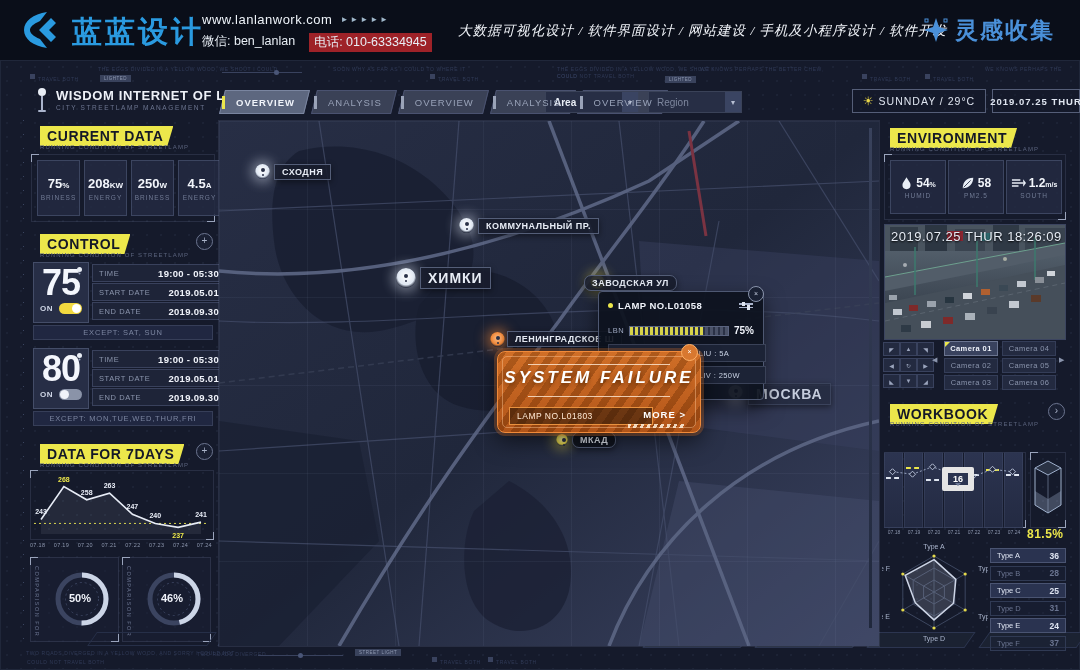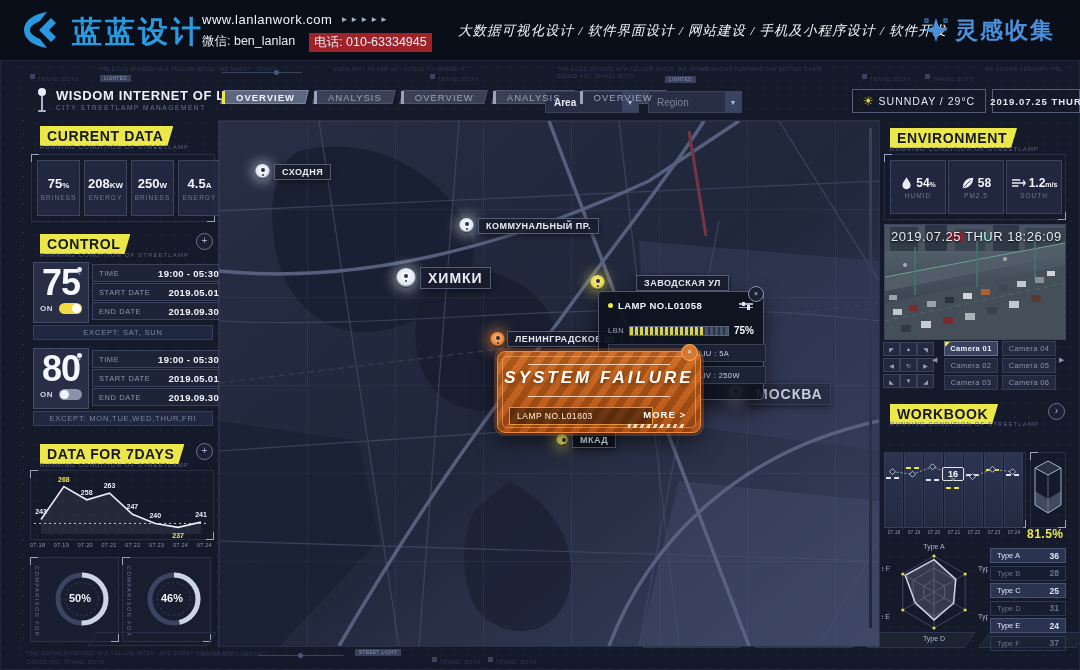--- a/index.html
+++ b/index.html
@@ -19,21 +19,21 @@
     background-image:radial-gradient(rgba(120,135,170,0.08) 1px,transparent 1px);background-size:14px 14px;
     box-shadow:inset 0 0 0 1px #20273a;}
   .micro{font-size:5px;color:#303a57;letter-spacing:.6px;line-height:7px;}
   .cb{display:inline-block;width:5px;height:5px;background:#39425e;margin-right:3px;vertical-align:middle;}
   .mbadge{display:inline-block;background:#39425c;color:#8f99b2;font-size:4.5px;padding:1px 4px;letter-spacing:.5px;}
   .mslider{position:absolute;height:1px;background:#39425e;}
   .mslider i{position:absolute;top:-2px;width:5px;height:5px;border-radius:50%;background:#4a5678;}
   
   .h-title{font-size:13px;font-weight:bold;color:#eef1f8;letter-spacing:.6px;}
   .h-sub{font-size:6.5px;color:#6c7590;letter-spacing:1.6px;}
-  .tab{position:relative;height:14px;margin-right:7px;display:flex;align-items:center;}
+  .tab{position:relative;height:24px;margin-right:7px;display:flex;align-items:center;}
   .tab .bg{position:absolute;inset:0;background:#3a4156;transform:skewX(-14deg);border:1px solid #4a5270;}
   .tab.active .bg{background:#5d677f;border-color:#7a85a0;}
   .tab .mk{width:3px;height:13px;background:#9aa3b8;margin-right:5px;position:relative;z-index:1;}
   .tab.active .mk{background:#ece74b;}
   .tab .lb{position:relative;z-index:1;font-size:9.5px;color:#98a2b8;letter-spacing:1px;padding:0 12px 0 6px;}
   .tab.active .lb{color:#f0f3fa;font-weight:bold;}
   .select{position:absolute;height:20px;background:#272e45;border:1px solid #3a4258;display:flex;align-items:center;}
   .select .txt{flex:1;padding-left:8px;font-size:10px;font-weight:bold;color:#e8edf5;}
   .select.dim .txt{color:#7e879e;font-weight:normal;}
   .select .car{width:16px;height:100%;background:#3a4462;color:#b8c0d4;font-size:8px;display:flex;align-items:center;justify-content:center;}
@@ -75,21 +75,21 @@
   .map{position:absolute;left:218px;top:120px;width:660px;height:525px;overflow:hidden;}
   .map .gridplus{position:absolute;inset:0;background-image:linear-gradient(rgba(150,165,200,.07) 1px,transparent 1px),linear-gradient(90deg,rgba(150,165,200,.07) 1px,transparent 1px);background-size:88px 88px;}
   .pin{position:absolute;width:15px;height:15px;border-radius:50%;background:radial-gradient(circle at 50% 42%,#ffffff 0%,#dfe7f2 55%,rgba(223,231,242,0) 75%);box-shadow:0 0 12px 4px rgba(235,242,255,.4);}
   .pin::after{content:"";position:absolute;left:5.5px;top:4px;width:4px;height:4px;border-radius:50%;background:#2a3147;box-shadow:0 5px 0 -1px #2a3147;}
   .pin.yellow{background:radial-gradient(circle at 50% 42%,#fdf6a0 0%,#e8d84a 55%,rgba(232,216,74,0) 75%);box-shadow:0 0 12px 4px rgba(232,216,74,.45);}
   .pin.orange{background:radial-gradient(circle at 50% 42%,#ffc08a 0%,#ef8636 55%,rgba(239,134,54,0) 75%);box-shadow:0 0 12px 4px rgba(239,134,54,.5);}
   .pin.big{width:20px;height:20px;} .pin.big::after{left:8px;top:6px;}
   .maplabel{position:absolute;background:rgba(24,29,44,.88);border:1px solid #545e78;color:#e8edf6;font-weight:bold;font-size:9px;letter-spacing:.5px;padding:2px 7px;box-shadow:0 2px 6px rgba(0,0,0,.45);white-space:nowrap;}
   .maplabel.lg{font-size:14px;letter-spacing:1px;}
   .maplabel.ghost{background:rgba(28,34,50,.5);border-color:rgba(90,100,130,.4);color:#c6cddd;}
-  .maplabel.dark{background:rgba(14,18,28,.92);}
+  .maplabel.dark{background:rgba(14,18,28,.92);border-radius:7px;}
   
   .lpopup{position:absolute;left:598px;top:291px;width:164px;height:107px;background:rgba(13,18,30,.93);border:1px solid #4e5872;border-radius:4px;box-shadow:0 8px 20px rgba(0,0,0,.55);}
   .lpopup .hd{position:absolute;left:9px;top:8px;display:flex;align-items:center;gap:5px;}
   .lpopup .dot{width:5px;height:5px;border-radius:50%;background:#ece74b;}
   .lpopup .ttl{font-size:9.5px;font-weight:bold;color:#f0f3fa;letter-spacing:.4px;}
   .sliders{position:absolute;right:10px;top:9px;width:14px;}
   .sliders i{display:block;height:1.5px;background:#aab4cc;margin:2px 0;position:relative;}
   .sliders i::after{content:"";position:absolute;top:-1.5px;width:3px;height:4.5px;background:#dfe5f0;}
   .sliders i:nth-child(1)::after{left:3px;} .sliders i:nth-child(2)::after{left:8px;}
   .closebtn{position:absolute;width:14px;height:14px;border-radius:50%;background:#1a2134;border:1px solid #8a94ac;color:#c6cfe2;font-size:7px;line-height:13px;text-align:center;}
@@ -122,21 +122,21 @@
   .cam{height:13px;background:#232a40;border:1px solid #343d58;color:#8a94ac;font-size:7.5px;display:flex;align-items:center;justify-content:center;letter-spacing:.4px;position:relative;margin-bottom:2px;}
   .cam.sel{background:#39425e;border-color:#6a7490;color:#eef2fa;font-weight:bold;}
   .cam.sel::before{content:"";position:absolute;left:0;top:0;border-top:5px solid #ece74b;border-right:5px solid transparent;}
   .camarr{position:absolute;font-size:7px;color:#8a94ac;}
   
   .stat-l{font-size:8.5px;color:#aeb8cf;} .stat-v{font-size:11.5px;font-weight:bold;color:#fff;}
   .uparrow{color:#ecd94b;font-weight:bold;font-size:10px;}
   .wcol{position:absolute;top:0;width:17px;height:74px;background:linear-gradient(180deg,#2c3450,#232a42);border:1px solid rgba(120,135,170,.15);}
   .wmark{position:absolute;left:1px;width:13px;border-top:2px dashed #dfe5f0;}
   .wmark.yellow{border-top-color:#ece74b;}
-  .wtip{position:absolute;background:#2b3450;border:1px solid #e5e5e5;border-radius:2px;color:#fff;font-size:9px;font-weight:bold;padding:1px 5px;z-index:3;}
+  .wtip{position:absolute;background:#2b3450;border:6px solid #e5e5e5;border-radius:2px;color:#fff;font-size:9px;font-weight:bold;padding:1px 5px;z-index:3;}
   .wtip::after{content:"";position:absolute;left:50%;bottom:-4px;margin-left:-3px;border:3px solid transparent;border-top-color:#6a7694;}
   .wxl{position:absolute;display:flex;font-size:5px;color:#8a94ac;}
   .wpct{position:absolute;font-size:12px;font-weight:bold;color:#ece74b;letter-spacing:.5px;}
   
   .lrow{height:13px;display:flex;align-items:center;justify-content:space-between;padding:0 6px;margin-bottom:2.5px;border:1px solid #303a54;color:#6a7490;font-size:7.5px;background:rgba(30,37,58,.3);}
   .lrow.bright{background:#2a3350;border-color:#4a5472;color:#dfe5f2;}
   .lrow .lv{font-weight:bold;font-size:8.5px;text-align:right;}
   
   .ftrap{position:absolute;height:14px;background:#1b2232;border:1px solid #2c3550;transform:skewX(-35deg);}
   .foutline{position:absolute;height:12px;border:1px solid #262f48;transform:skewX(-35deg);}
@@ -424,21 +424,21 @@
 
   <div class="abs" style="left:869px;top:128px;width:3px;height:500px;background:linear-gradient(#39425c,#20283c);"></div>
 
   <div class="pin" style="left:255px;top:164px;"></div>
   <div class="maplabel" style="left:274px;top:164px;">СХОДНЯ</div>
   <div class="pin" style="left:459px;top:218px;"></div>
   <div class="maplabel" style="left:478px;top:218px;">КОММУНАЛЬНЫЙ ПР.</div>
   <div class="pin big" style="left:396px;top:268px;"></div>
   <div class="maplabel lg" style="left:420px;top:267px;">ХИМКИ</div>
   <div class="pin yellow" style="left:590px;top:275px;"></div>
-  <div class="maplabel" style="left:636px;top:275px;">ЗАВОДСКАЯ УЛ</div>
+  <div class="maplabel" style="left:584px;top:275px;border-radius:7px;">ЗАВОДСКАЯ УЛ</div>
   <div class="pin orange" style="left:490px;top:332px;"></div>
   <div class="maplabel" style="left:507px;top:331px;">ЛЕНИНГРАДСКОЕ Ш</div>
   <div class="pin" style="left:728px;top:385px;opacity:.8;"></div>
   <div class="maplabel lg ghost" style="left:748px;top:383px;">МОСКВА</div>
   <div class="pin yellow" style="left:556px;top:434px;width:12px;height:12px;"></div>
   <div class="maplabel dark" style="left:572px;top:432px;">МКАД</div>
 
   <div class="lpopup">
     <div class="hd">
       <span class="dot"></span>

